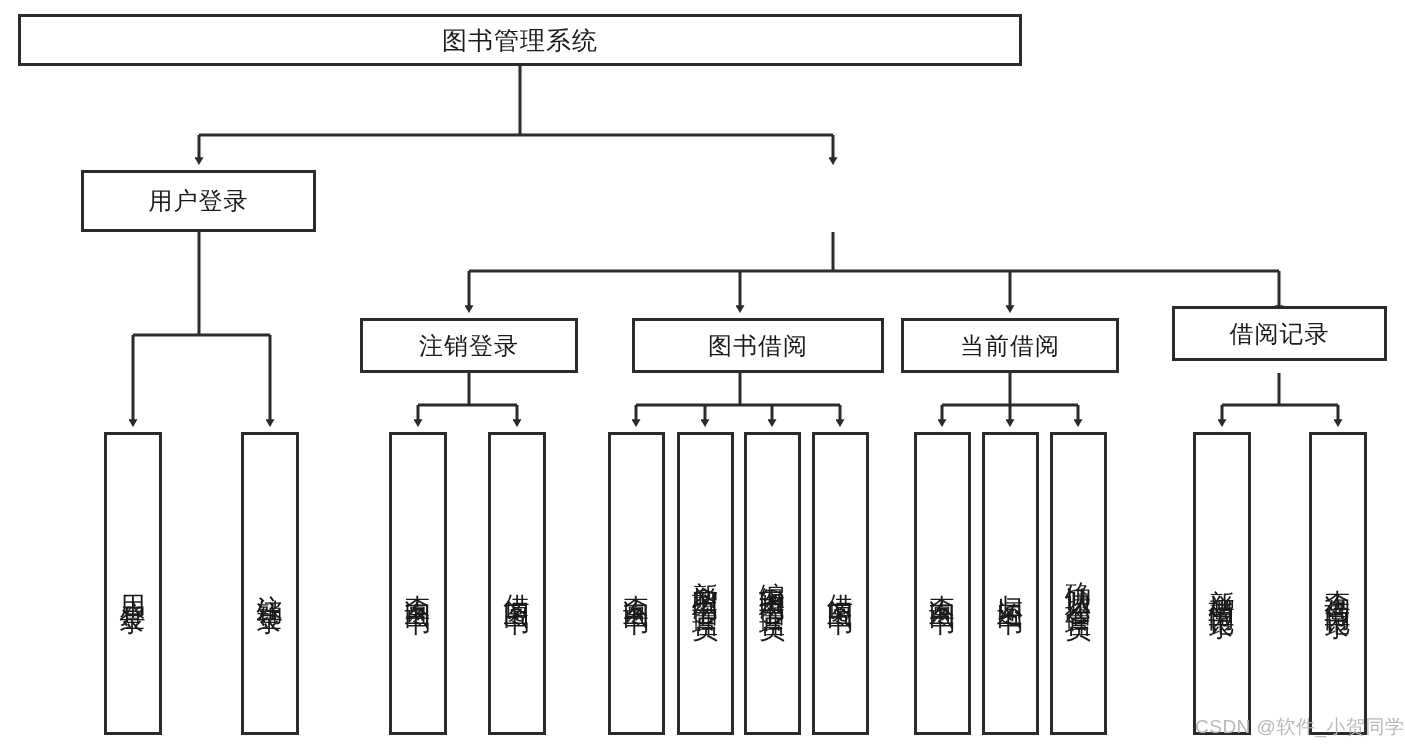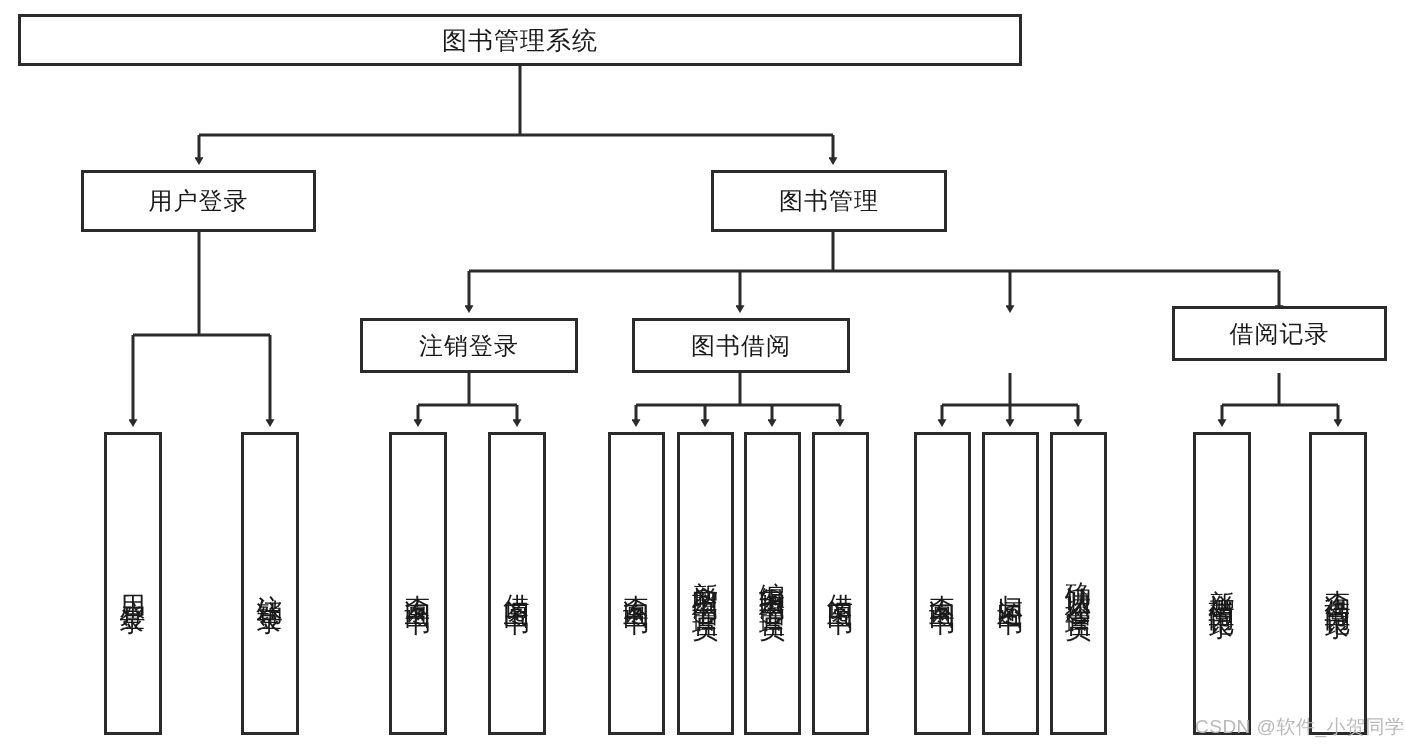--- a/index.html
+++ b/index.html
@@ -131,32 +131,32 @@
   </svg>
 
   <div class="node h root" style="left:18px; top:14px; width:1004px; height:52px;">
     <span class="node-label">图书管理系统</span>
   </div>
 
   <div class="node h" style="left:81px; top:170px; width:235px; height:62px;">
     <span class="node-label">用户登录</span>
   </div>
 
-  <div class="node h" style="left:711px; top:170px; width:236px; height:62px;">
-    <span class="node-label">图书管理</span>
-  </div>
 
   <div class="node h" style="left:360px; top:318px; width:218px; height:55px;">
     <span class="node-label">注销登录</span>
   </div>
 
-  <div class="node h" style="left:632px; top:318px; width:218px; height:55px;">
+  <div class="node h" style="left:632px; top:318px; width:252px; height:55px;">
     <span class="node-label">图书借阅</span>
   </div>
 
+  <div class="node h" style="left:901px; top:318px; width:218px; height:55px;">
+    <span class="node-label">当前借阅</span>
+  </div>
 
   <div class="node h" style="left:1172px; top:306px; width:215px; height:55px;">
     <span class="node-label">借阅记录</span>
   </div>
 
   <div class="node v" style="left:104px; top:432px; width:58px; height:303px;">
     <span class="node-label">用户登录</span>
   </div>
 
   <div class="node v" style="left:241px; top:432px; width:58px; height:303px;">

